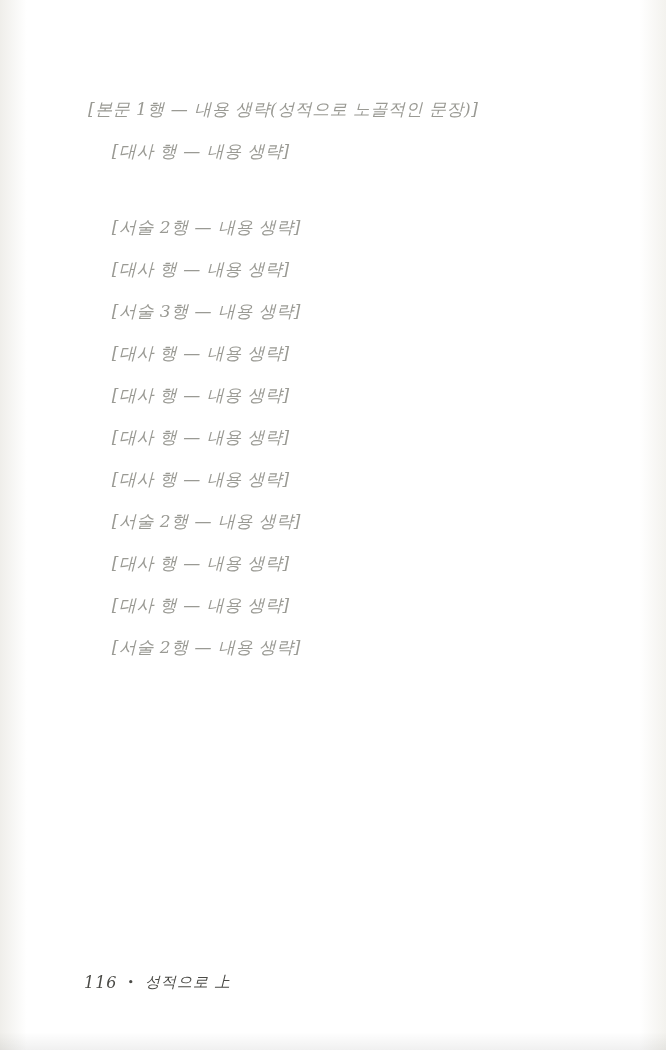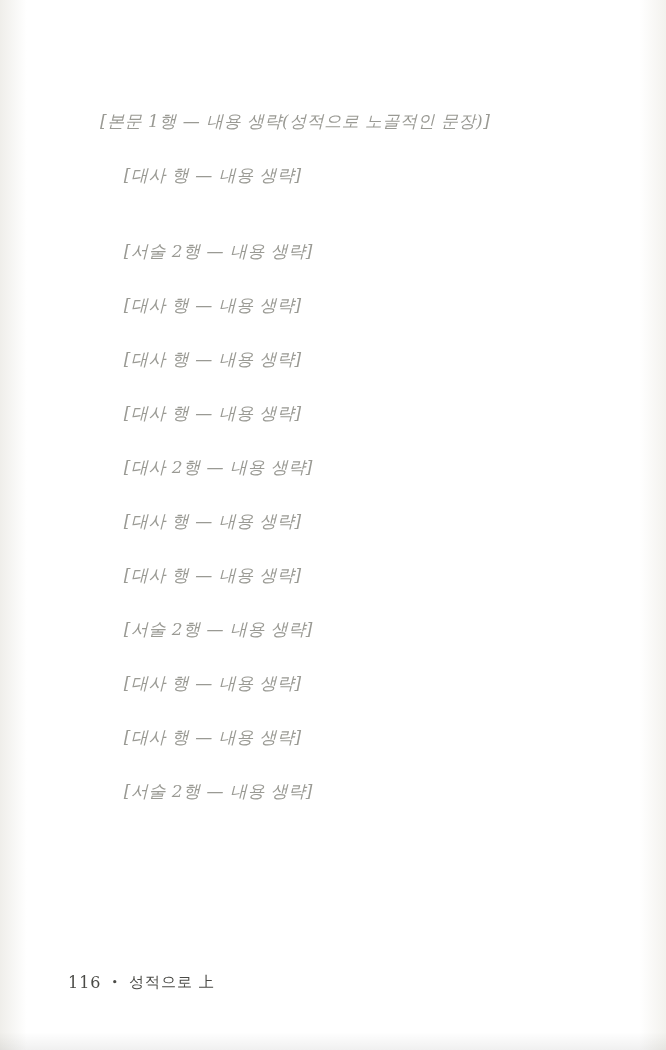--- a/index.html
+++ b/index.html
@@ -33,65 +33,66 @@
     left: 84px;
     right: 82px;
     top: 86px;
     color: #3a3a38;
     font-size: 17px;
     line-height: 38px;
     letter-spacing: 0.5px;
     text-align: justify;
   }
   .para {
-    margin: 16px;
+    margin: 4px;
     text-indent: 0;
   }
   .para.indent {
     text-indent: 1.4em;
   }
   .para.gap-before {
     margin-top: 38px;
   }
   
   .para.redacted {
     color: #9a9a94;
     font-style: italic;
   }
   .footer {
     position: absolute;
-    left: 68px;
+    left: 84px;
     bottom: 58px;
     color: #4a4a46;
     font-size: 15px;
     letter-spacing: 1px;
     display: flex;
     align-items: center;
     gap: 10px;
+    font-style: italic;
   }
   .footer .page-number {
     font-size: 16px;
   }
   .footer .dot-separator {
     font-size: 11px;
     line-height: 1;
   }
 </style>
 </head>
 <body>
 
 <div class="page">
   <div class="text-block" id="paragraph-container">
       <p class="para redacted plain">[본문 1행 — 내용 생략(성적으로 노골적인 문장)]</p>
       <p class="para redacted indent">[대사 행 — 내용 생략]</p>
       <p class="para redacted indent gap-before">[서술 2행 — 내용 생략]</p>
       <p class="para redacted indent">[대사 행 — 내용 생략]</p>
+      <p class="para redacted indent">[서술 3행 — 내용 생략]</p>
       <p class="para redacted indent">[대사 행 — 내용 생략]</p>
       <p class="para redacted indent">[대사 행 — 내용 생략]</p>
-      <p class="para redacted indent">[대사 2행 — 내용 생략]</p>
       <p class="para redacted indent">[대사 행 — 내용 생략]</p>
       <p class="para redacted indent">[대사 행 — 내용 생략]</p>
       <p class="para redacted indent">[서술 2행 — 내용 생략]</p>
       <p class="para redacted indent">[대사 행 — 내용 생략]</p>
       <p class="para redacted indent">[대사 행 — 내용 생략]</p>
       <p class="para redacted indent">[서술 2행 — 내용 생략]</p>
     </div>
 
   <div class="footer">
     <span class="page-number">116</span>

